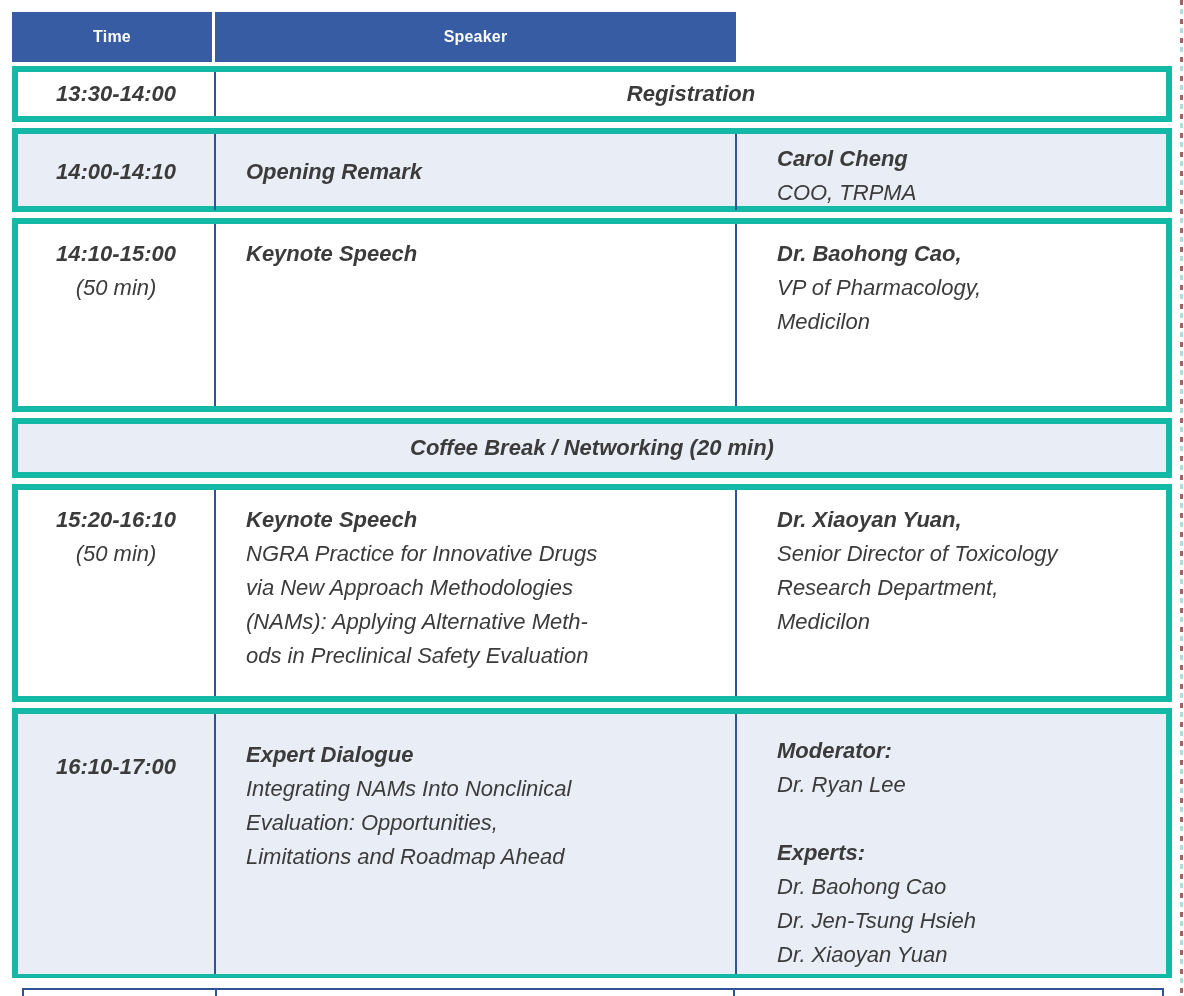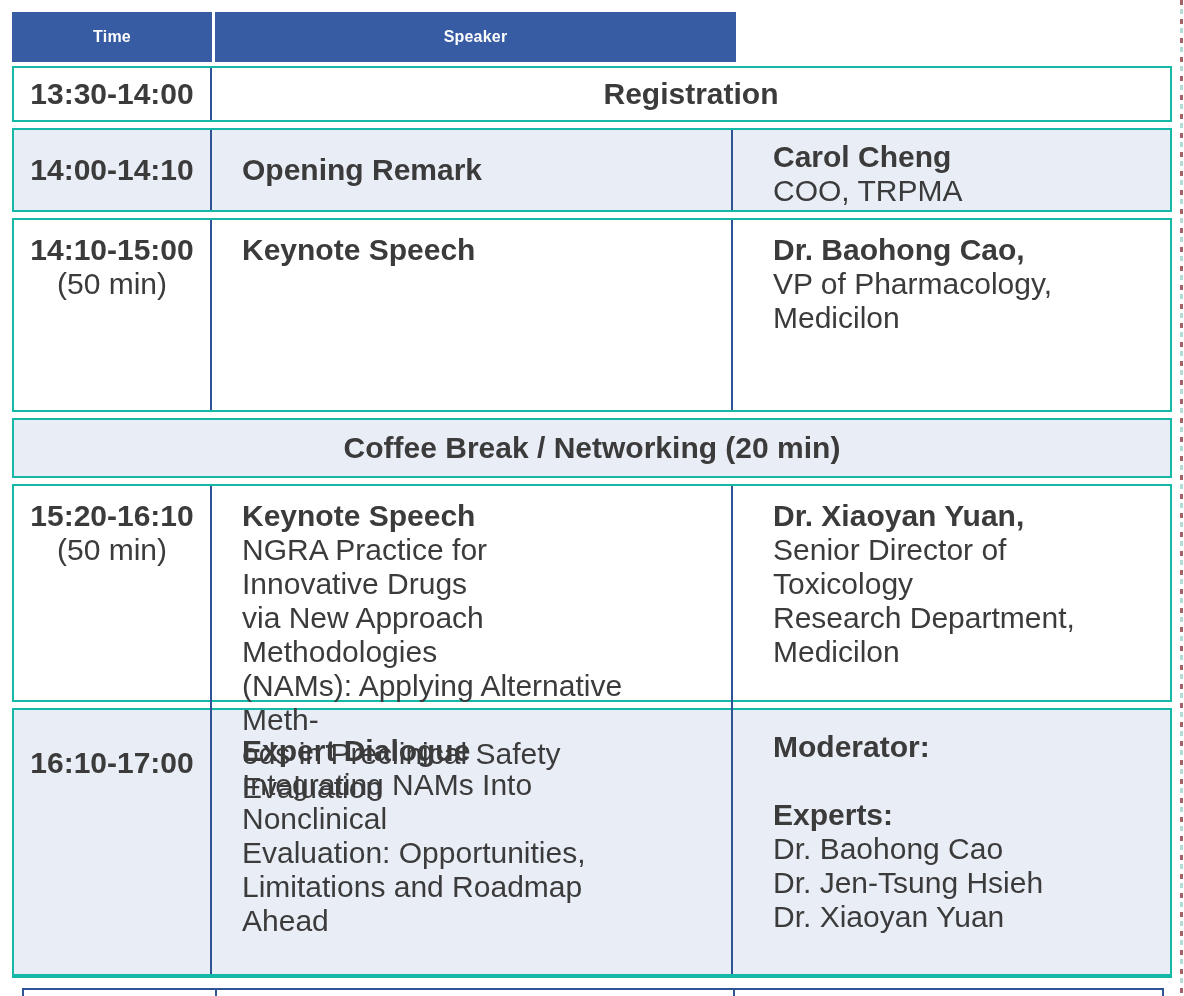--- a/index.html
+++ b/index.html
@@ -13,21 +13,21 @@
   
   .hdr{display:grid;grid-template-columns:200px 521px 1fr;column-gap:3px;height:50px;margin-bottom:4px;}
   .hcell{
     background:#375ca3;color:#fdfdfd;font-weight:bold;font-size:16px;
     display:flex;align-items:center;justify-content:center;letter-spacing:.2px;
   }
 
   
   .row{
     display:grid;box-sizing:border-box;margin-bottom:6px;
-    border:2px solid #14b8a6;font-size:30px;line-height:34px;
+    border:6px solid #14b8a6;font-size:22px;line-height:34px;font-style:italic;
   }
   .cols3{grid-template-columns:198px 521px 1fr;}
   .cols2{grid-template-columns:198px 1fr;}
   .cols1{grid-template-columns:1fr;}
   .bg-white{background:#ffffff;}
   .bg-lite{background:#e9edf5;}
   .cell{box-sizing:border-box;border-right:2px solid #2e5496;min-width:0;}
   .row .cell:last-child{border-right:none;}
 
   .vcenter{display:flex;flex-direction:column;align-items:center;justify-content:center;text-align:center;}
@@ -133,20 +133,21 @@
       <div class="time-main">16:10-17:00</div>
     </div>
     <div class="cell topic-cell pt20" style="padding-top:24px">
       <div class="bold">Expert Dialogue</div>
       <div class="pre">Integrating NAMs Into Nonclinical
 Evaluation: Opportunities,
 Limitations and Roadmap Ahead</div>
     </div>
     <div class="cell speaker-cell" style="padding-top:20px">
       <div class="bold">Moderator:</div>
+      <div>Dr. Ryan Lee</div>
       <div class="spacer-line"></div>
       <div class="bold">Experts:</div>
       <div>Dr. Baohong Cao</div>
       <div>Dr. Jen-Tsung Hsieh</div>
       <div>Dr. Xiaoyan Yuan</div>
     </div>
   </div>
 
 </div>
 

